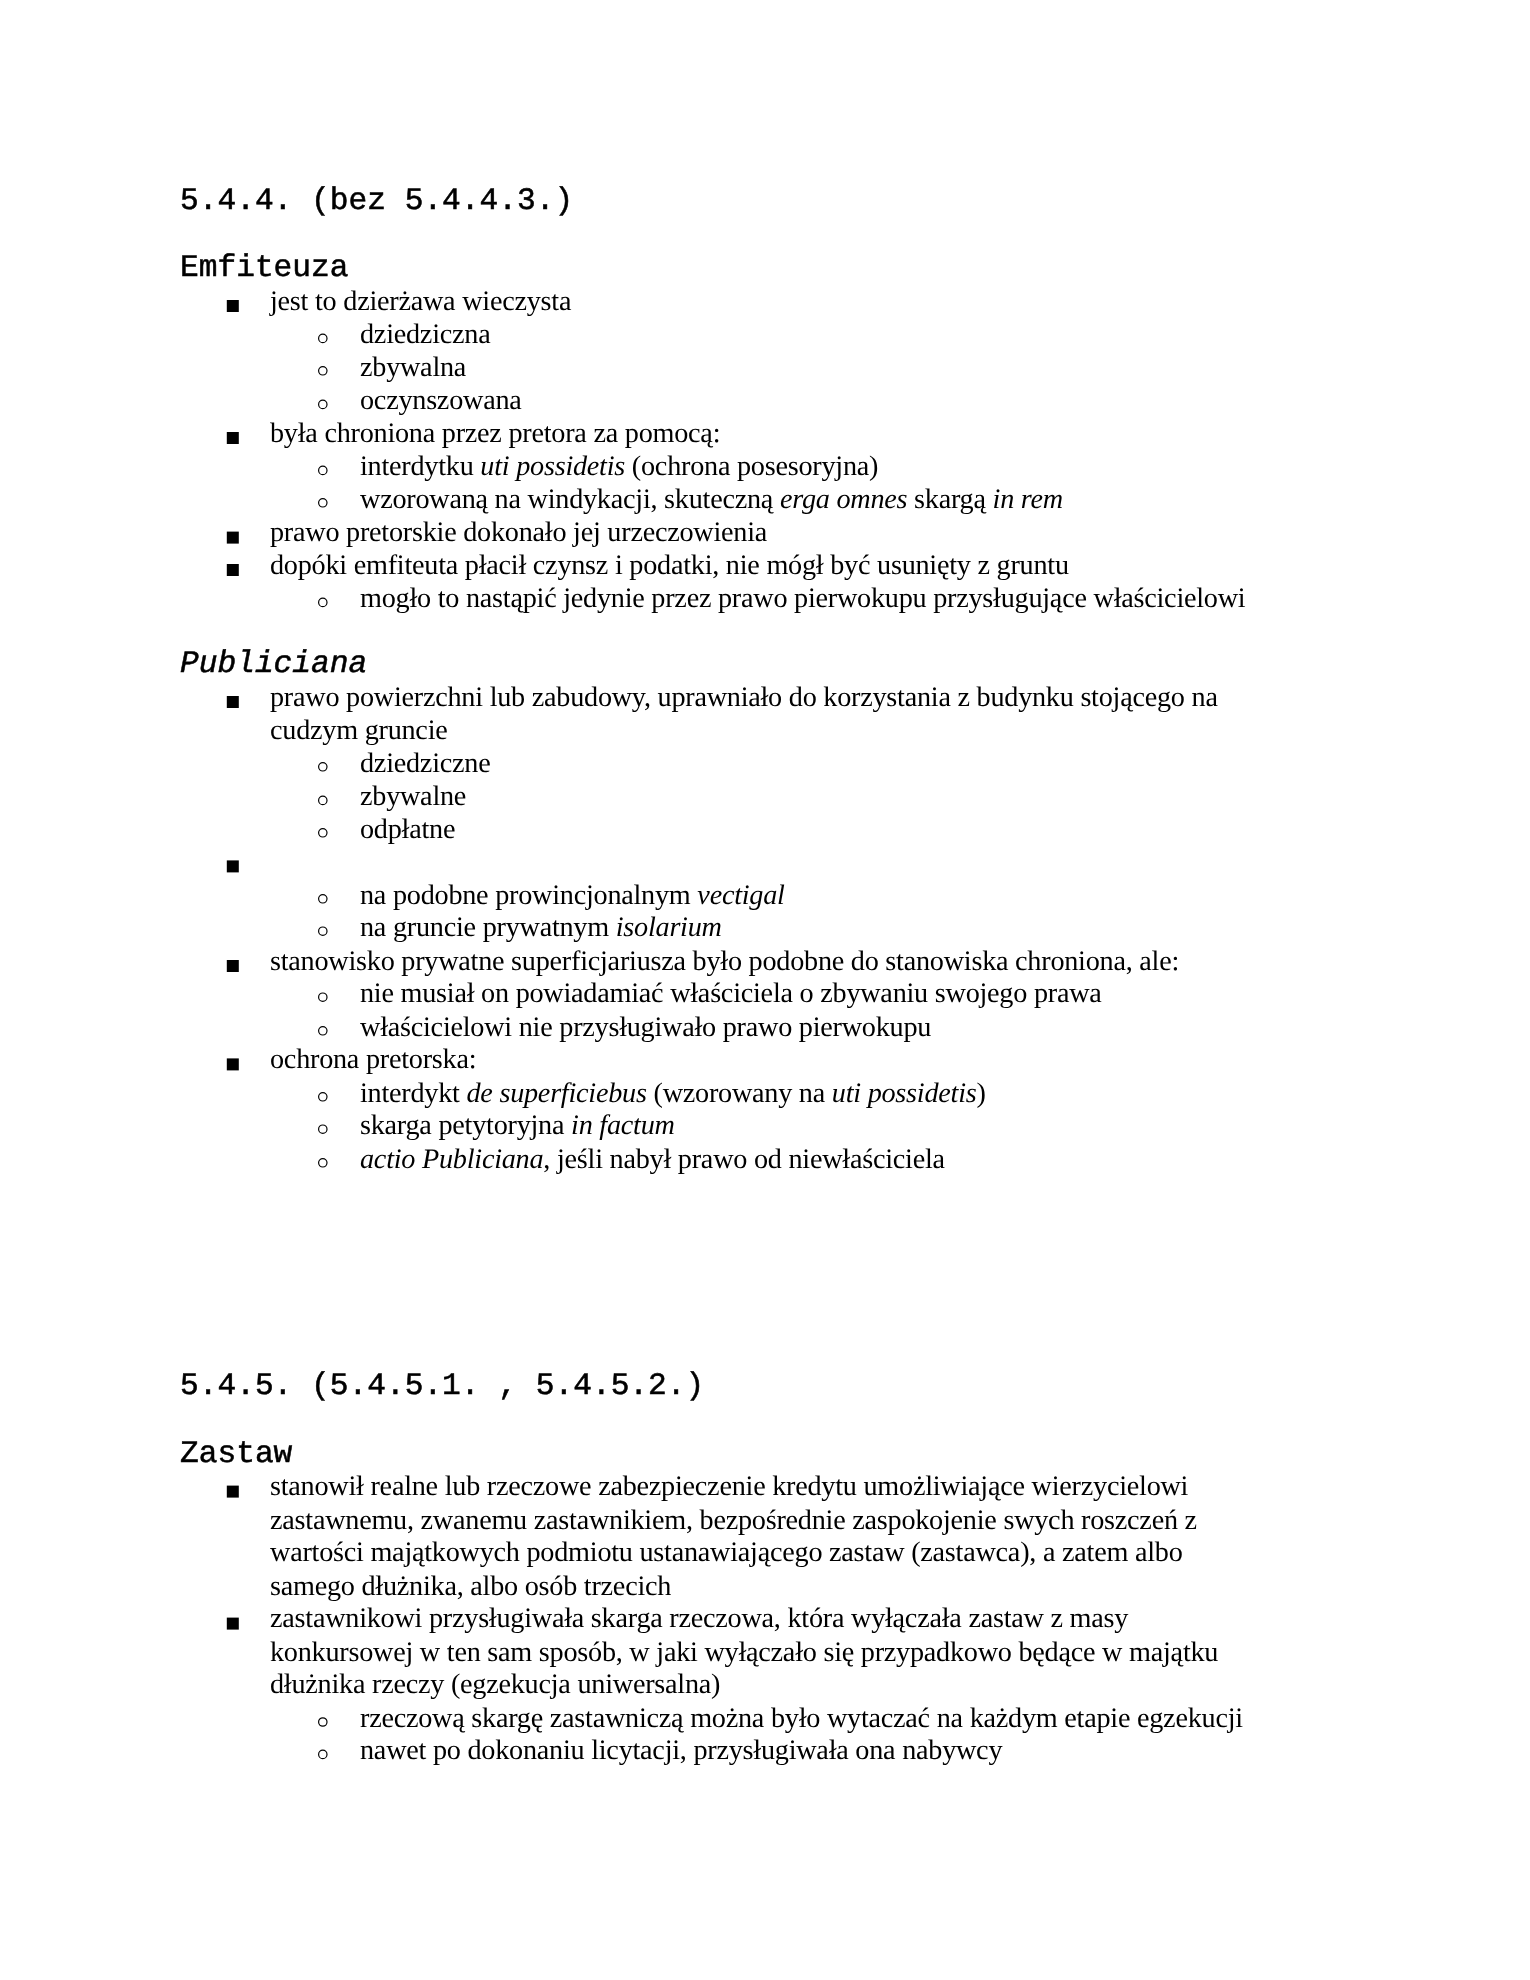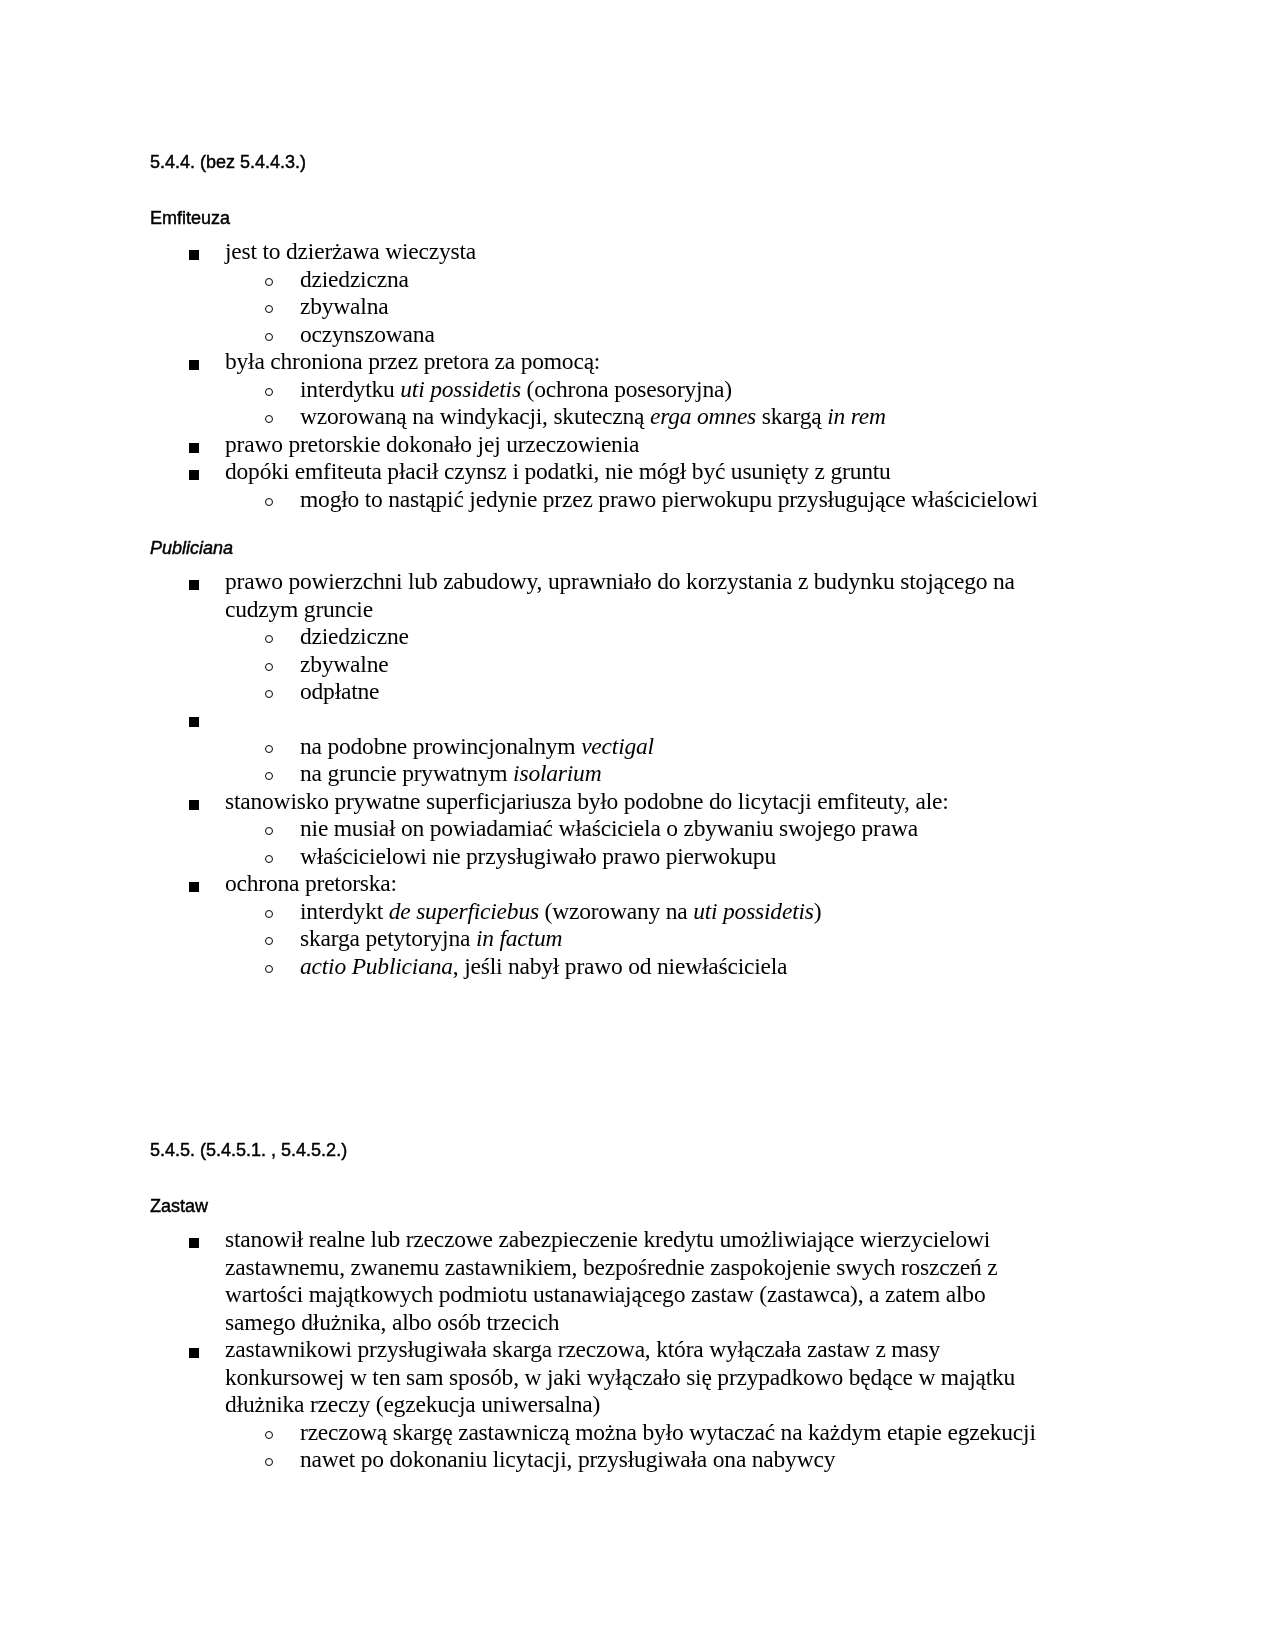--- a/index.html
+++ b/index.html
@@ -1,18 +1,18 @@
 <!DOCTYPE html>
 <html><head>
 <meta charset="utf-8">
 <style>
   html, body { margin: 0; padding: 0; background: #ffffff; }
   body { width: 1275px; height: 1650px; position: relative; overflow: hidden; color: #000; }
   .page { position: absolute; left: 0; top: 0; width: 1275px; height: 1650px; }
-  .h { position: absolute; left: 150px; font-family: Liberation Sans, sans-serif; font-size: 18px; font-weight: normal; -webkit-text-stroke: 0.45px #000; white-space: nowrap; }
+  .h { position: absolute; left: 150px; font-family: Liberation Mono, monospace; font-size: 26px; font-weight: normal; -webkit-text-stroke: 0.45px #000; white-space: nowrap; }
   .h.it { font-style: italic; }
   .line { position: absolute; font-family: "Liberation Serif", serif; font-size: 23.5px; white-space: nowrap; letter-spacing: -0.2px; }
   .l1 { left: 225px; }
   .l2 { left: 300px; }
   .b1 { position: absolute; left: 189px; width: 10px; height: 10px; background: #000; }
   .b2 { position: absolute; left: 265px; width: 8px; height: 8px; border: 1.3px solid #000; border-radius: 50%; box-sizing: border-box; }
   i { font-style: italic; }
 </style>
 </head>
 <body>
@@ -58,21 +58,21 @@
   <span class="b2" style="top:690px;"></span>
   <div class="line l2" style="top:678px;">odpłatne</div>
 
   <span class="b1" style="top:717px;"></span>
   <span class="b2" style="top:745px;"></span>
   <div class="line l2" style="top:733px;"><span>na podobne prowincjonalnym </span><i>vectigal</i></div>
   <span class="b2" style="top:772px;"></span>
   <div class="line l2" style="top:760px;"><span>na gruncie prywatnym </span><i>isolarium</i></div>
 
   <span class="b1" style="top:800px;"></span>
-  <div class="line l1" style="top:788px;">stanowisko prywatne superficjariusza było podobne do licytacji emfiteuty, ale:</div>
+  <div class="line l1" style="top:788px;">stanowisko prywatne superficjariusza było podobne do stanowiska chroniona, ale:</div>
   <span class="b2" style="top:827px;"></span>
   <div class="line l2" style="top:815px;">nie musiał on powiadamiać właściciela o zbywaniu swojego prawa</div>
   <span class="b2" style="top:855px;"></span>
   <div class="line l2" style="top:843px;">właścicielowi nie przysługiwało prawo pierwokupu</div>
 
   <span class="b1" style="top:882px;"></span>
   <div class="line l1" style="top:870px;">ochrona pretorska:</div>
   <span class="b2" style="top:910px;"></span>
   <div class="line l2" style="top:898px;"><span>interdykt </span><i>de superficiebus</i><span> (wzorowany na </span><i>uti possidetis</i><span>)</span></div>
   <span class="b2" style="top:937px;"></span>

